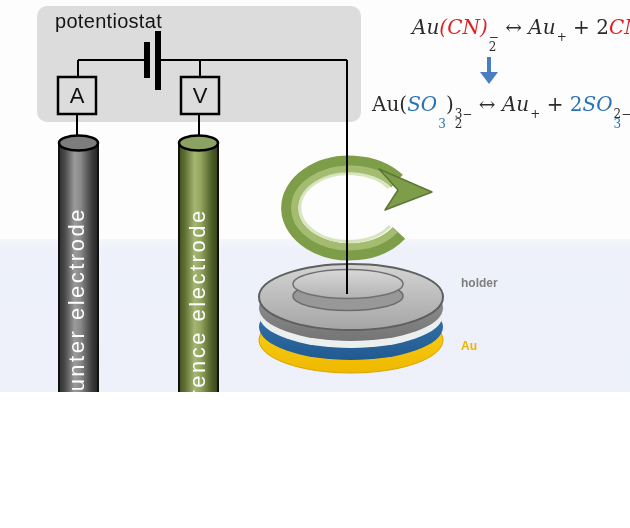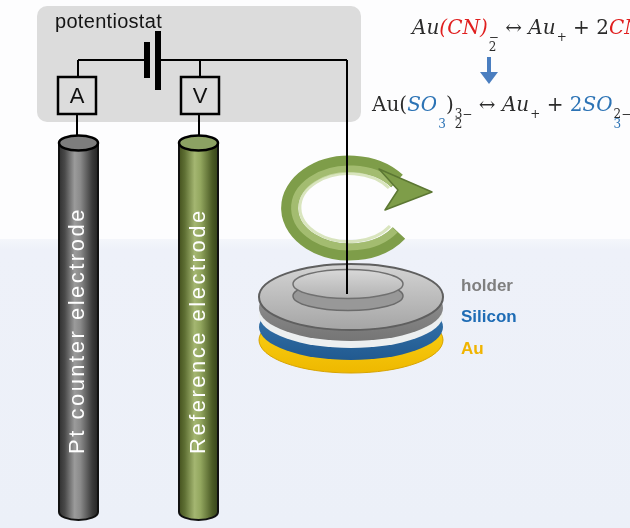--- a/index.html
+++ b/index.html
@@ -1,31 +1,31 @@
 <!DOCTYPE html>
 <html><head>
 <meta charset="utf-8">
 <style>
   html,body{margin:0;padding:0}
   body{width:630px;height:528px;background:#ffffff;font-family:"Liberation Sans",sans-serif}
-  #stage{position:relative;width:630px;height:528px;overflow:hidden;background:#fdfdfe}
+  #stage{position:relative;width:630px;height:392px;overflow:hidden;background:#fdfdfe}
   .solution{position:absolute;left:0;top:239px;width:630px;height:289px;
     background:linear-gradient(180deg,#f4f6fb 0px,#eef1f9 10px,#ecf0f8 100%)}
   .pbox{position:absolute;left:37px;top:6px;width:324px;height:116px;background:#dcdcdc;border-radius:10px}
   .ptitle{position:absolute;left:55px;top:10px;font-size:20px;color:#141414;letter-spacing:.3px}
   svg.scene{position:absolute;left:0;top:0}
   .meter-label{position:absolute;width:38px;height:37px;display:flex;align-items:center;justify-content:center;
     font-size:22px;color:#101010}
   #alabel{left:58px;top:77px}
   #vlabel{left:181px;top:77px}
   .elec-label{position:absolute;width:40px;display:flex;align-items:center;justify-content:center;
     writing-mode:vertical-rl;transform:rotate(180deg);color:#ffffff;font-size:22px;letter-spacing:2.5px}
   #celabel{left:57px;top:150px;height:362px}
   #relabel{left:178px;top:150px;height:362px}
-  .layer-label{position:absolute;left:461px;font-weight:bold;font-size:17px}
+  .layer-label{position:absolute;left:461px;font-weight:bold;font-size:12px}
   #lholder{top:276px}
   #lsilicon{top:307px}
   #lgold{top:339px}
   .eq{position:absolute;font-family:"DejaVu Serif",serif;font-size:20px;color:#2b2b2b;white-space:pre}
   #eq1{left:412px;top:15px}
   #eq2{left:372px;top:92px}
   .stack{display:inline-flex;flex-direction:column;font-size:12px;line-height:10px;vertical-align:-7px;text-align:left;margin-left:1px}
 </style>
 </head>
 <body>
@@ -129,18 +129,17 @@
   </svg>
 
   <div class="ptitle">potentiostat</div>
   <div class="meter-label" id="alabel">A</div>
   <div class="meter-label" id="vlabel">V</div>
 
   <div class="elec-label" id="celabel">Pt counter electrode</div>
   <div class="elec-label" id="relabel">Reference electrode</div>
 
   <div class="layer-label" id="lholder" style="color: rgb(127, 127, 127);">holder</div>
-  <div class="layer-label" id="lsilicon" style="color: rgb(30, 108, 181);">Silicon</div>
   <div class="layer-label" id="lgold" style="color: rgb(240, 180, 0);">Au</div>
 
   <div class="eq" id="eq1"><span style="color: rgb(43, 43, 43); font-style: italic;">Au</span><span style="color: rgb(224, 31, 31); font-style: italic;">(CN)</span><span class="stack"><span style="color: rgb(43, 43, 43);">−</span><span style="color: rgb(43, 43, 43);">2</span></span><span style="color: rgb(43, 43, 43);"> ↔ </span><span style="color: rgb(43, 43, 43); font-style: italic;">Au</span><span class="stack"><span style="color: rgb(43, 43, 43);">+</span><span style="color: rgb(43, 43, 43);">&nbsp;</span></span><span style="color: rgb(43, 43, 43);"> + 2</span><span style="color: rgb(224, 31, 31); font-style: italic;">CN</span><span class="stack"><span style="color: rgb(43, 43, 43);">−</span><span style="color: rgb(43, 43, 43);">&nbsp;</span></span></div>
   <div class="eq" id="eq2"><span style="color: rgb(43, 43, 43);">Au(</span><span style="color: rgb(44, 115, 181); font-style: italic;">SO</span><span class="stack"><span style="color: rgb(44, 115, 181);">&nbsp;</span><span style="color: rgb(44, 115, 181);">3</span></span><span style="color: rgb(43, 43, 43);">)</span><span class="stack"><span style="color: rgb(43, 43, 43);">3−</span><span style="color: rgb(43, 43, 43);">2</span></span><span style="color: rgb(43, 43, 43);"> ↔ </span><span style="color: rgb(43, 43, 43); font-style: italic;">Au</span><span class="stack"><span style="color: rgb(43, 43, 43);">+</span><span style="color: rgb(43, 43, 43);">&nbsp;</span></span><span style="color: rgb(43, 43, 43);"> + </span><span style="color: rgb(44, 115, 181);">2</span><span style="color: rgb(44, 115, 181); font-style: italic;">SO</span><span class="stack"><span style="color: rgb(43, 43, 43);">2−</span><span style="color: rgb(44, 115, 181);">3</span></span></div>
 </div>
 
 </body></html>

